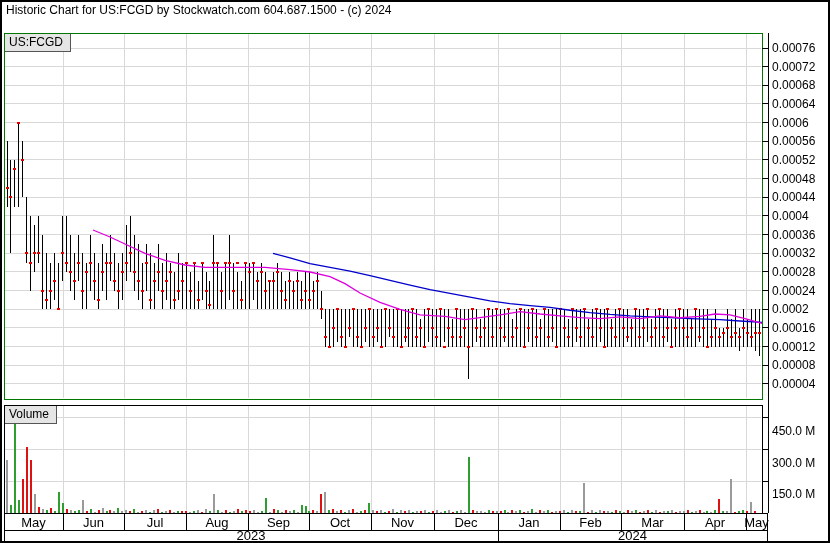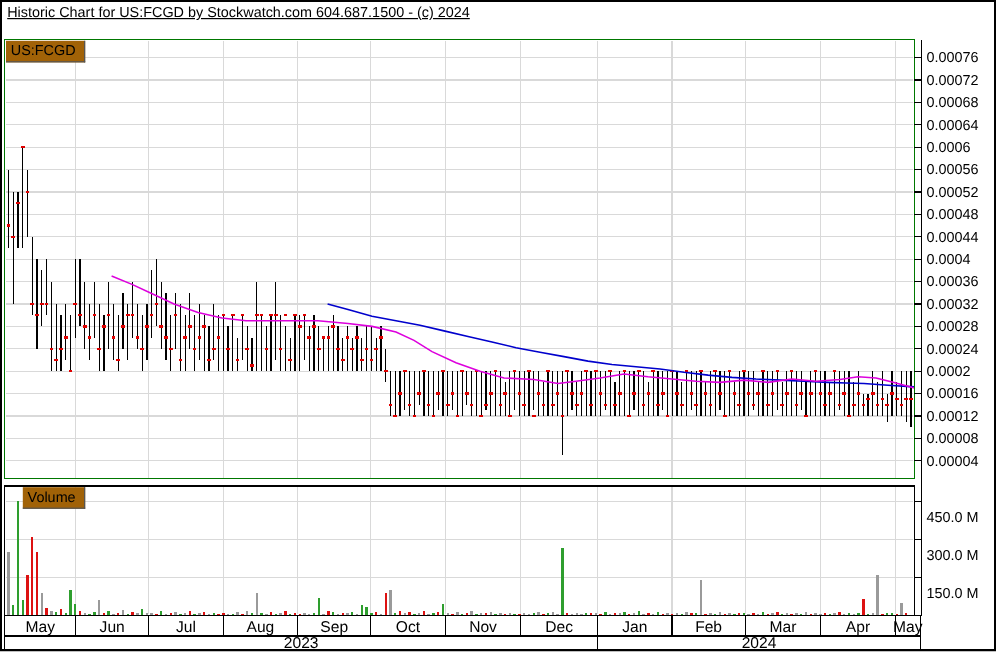--- a/index.html
+++ b/index.html
@@ -1,24 +1,24 @@
 <!DOCTYPE html>
 <html><head>
 <meta charset="utf-8">
 <style>
   html,body{margin:0;padding:0;background:#fff;}
   #root{position:relative;width:830px;height:543px;background:#fff;overflow:hidden;
         font-family:"Liberation Sans",sans-serif;color:#000;}
   .hline{position:absolute;left:6px;white-space:pre;font-size:12px;line-height:14px;z-index:3;}
-  #title-line{top:3px;text-decoration:underline;}
+  #title-line{top:3px;}
   #quote-line{top:17px;}
-  .corner-cell{position:absolute;background:#a16207;border-right:1px solid #555;border-bottom:1px solid #555;
+  .corner-cell{position:absolute;background:#e5e5e5;border-right:1px solid #555;border-bottom:1px solid #555;
         font-size:12px;padding:1px 7px 2px 4px;z-index:3;}
   #symbol-cell{left:5px;top:34px;}
-  #volume-cell{left:5px;top:406px;margin-left:14px;}
+  #volume-cell{left:5px;top:406px;}
   #chart-svg{position:absolute;left:0;top:0;z-index:1;}
   text{font-family:"Liberation Sans",sans-serif;}
 </style>
 </head>
 <body>
 <div id="root">
 
 <div id="title-line" class="hline">Historic Chart for US:FCGD by Stockwatch.com 604.687.1500 - (c) 2024</div>
 <div id="symbol-cell" class="corner-cell">US:FCGD</div>
 <div id="volume-cell" class="corner-cell">Volume</div>

